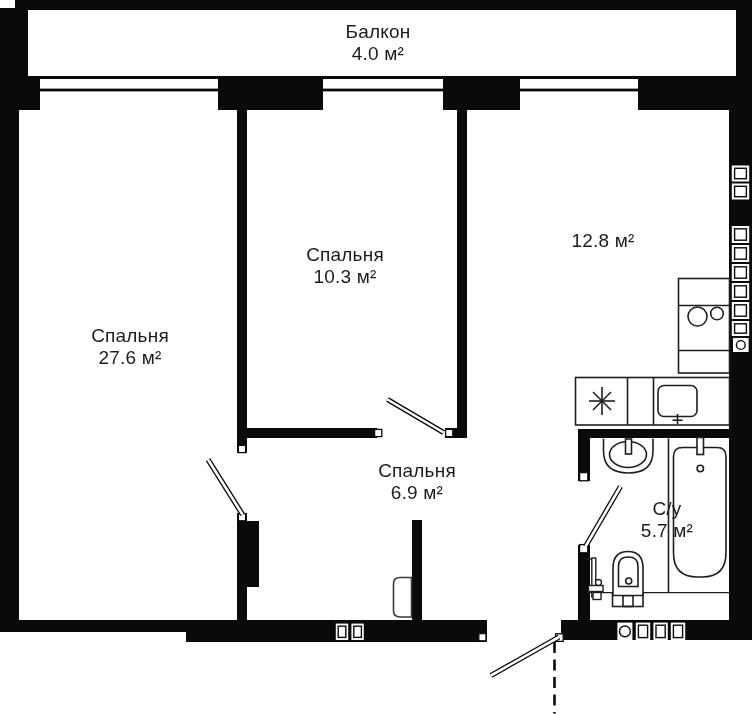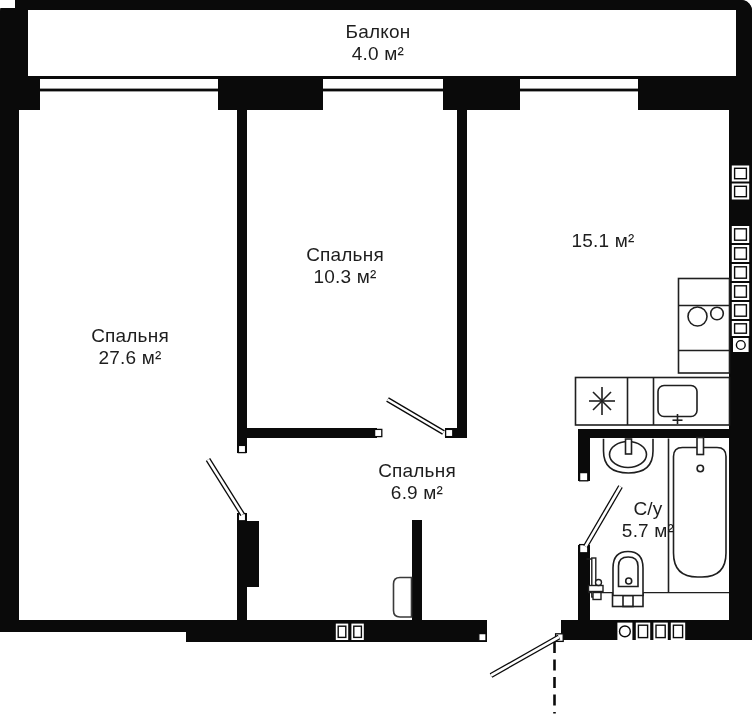--- a/index.html
+++ b/index.html
@@ -2,21 +2,20 @@
 <html><head>
 <meta charset="utf-8">
 <style>
   html,body{margin:0;padding:0;background:#ffffff;}
   .plan{
     position:relative;
     width:752px;height:714px;
     background:#ffffff;
     font-family:"Liberation Sans","DejaVu Sans",sans-serif;
     overflow:hidden;
-    border-radius:11px;
   }
   .plan svg{position:absolute;left:0;top:0;}
   .room-label{
     position:absolute;
     transform:translateX(-50%);
     text-align:center;
     color:#1d1d1d;
     font-size:19px;
     line-height:22px;
     letter-spacing:.2px;
@@ -204,26 +203,26 @@
     <div>Спальня</div>
     <div>27.6 м²</div>
   </div>
 
   <div class="room-label" style="left:345px;top:244px;">
     <div>Спальня</div>
     <div>10.3 м²</div>
   </div>
 
   <div class="room-label" style="left:603px;top:230px;">
-    <div>15.1 м²</div>
+    <div>12.8 м²</div>
   </div>
 
   <div class="room-label" style="left:417px;top:460px;">
     <div>Спальня</div>
     <div>6.9 м²</div>
   </div>
 
-  <div class="room-label" style="left:648px;top:498px;">
+  <div class="room-label" style="left:667px;top:498px;">
     <div>С/у</div>
     <div>5.7 м²</div>
   </div>
 
 </div>
 
 </body></html>

